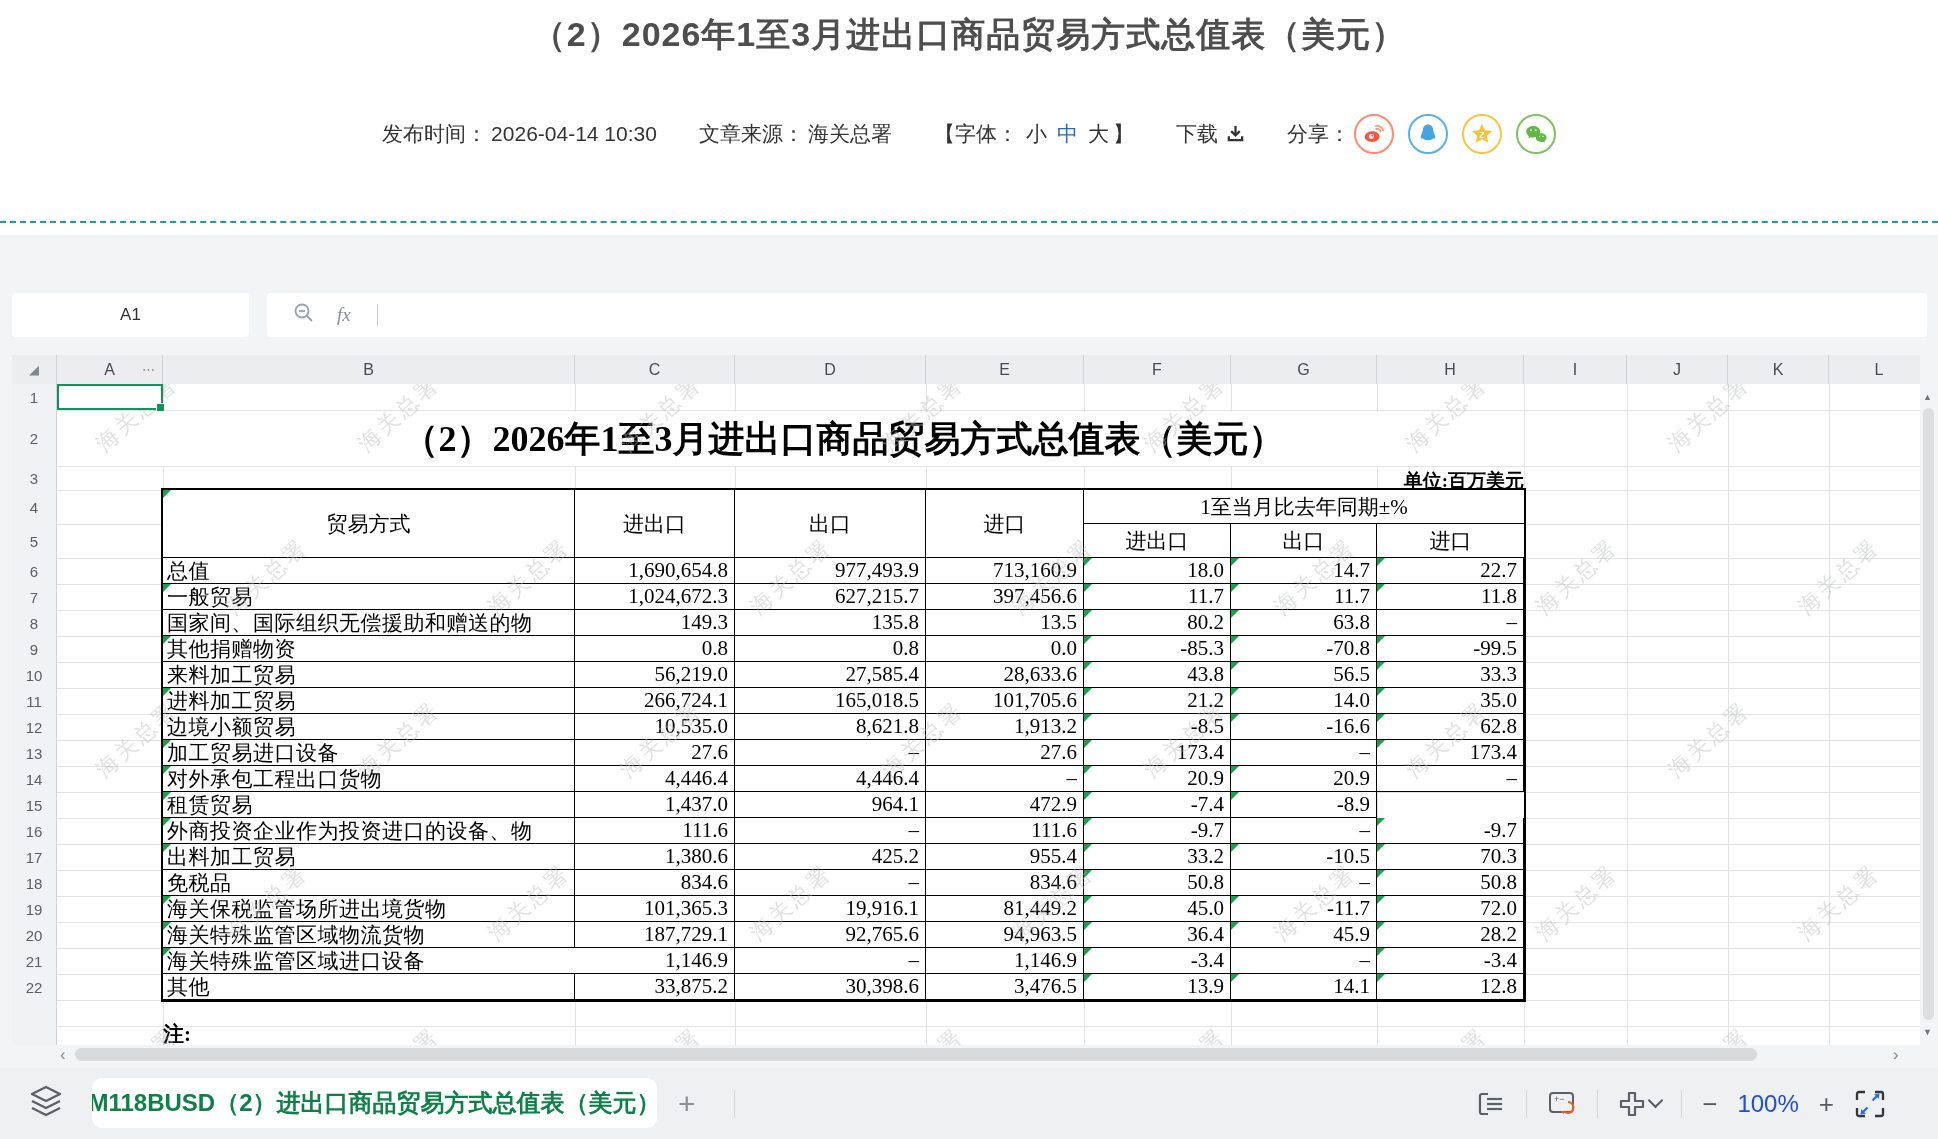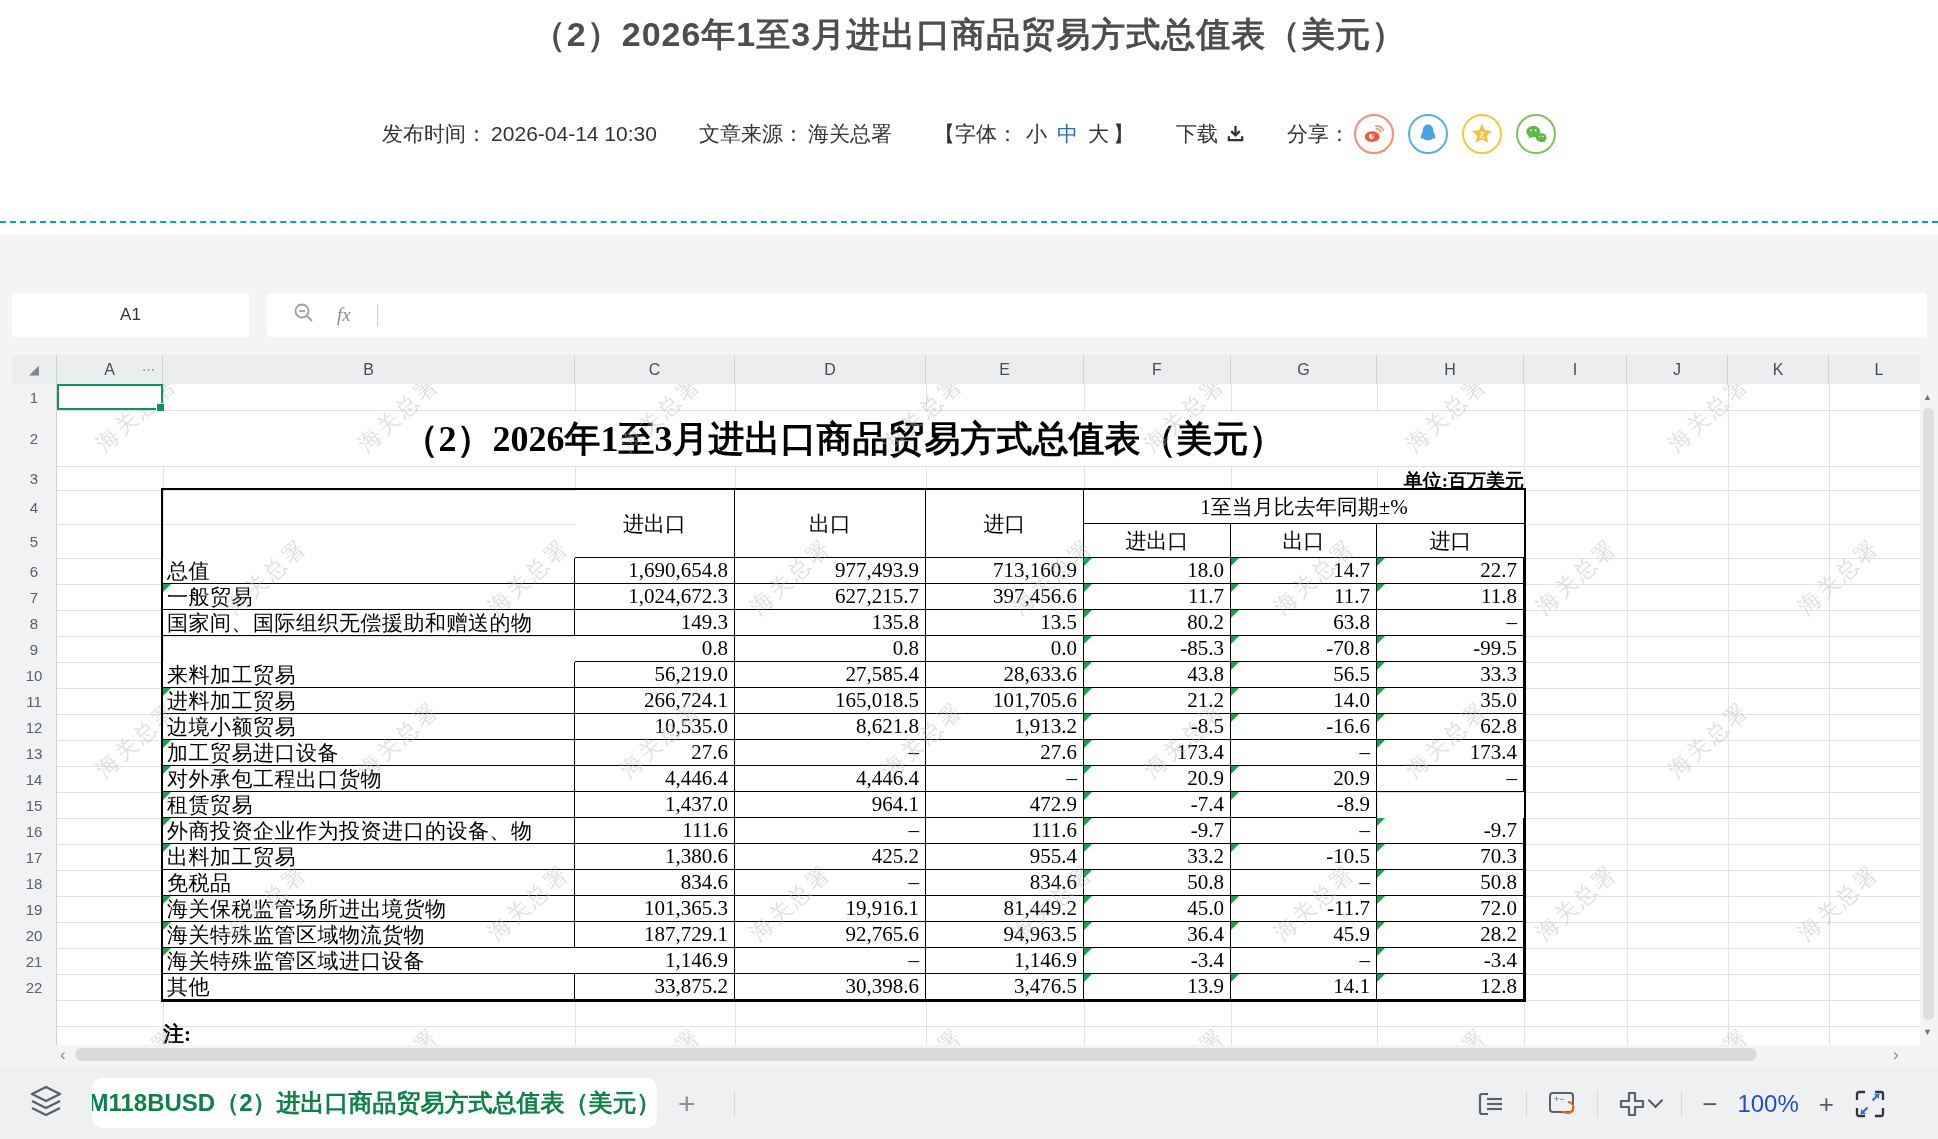--- a/index.html
+++ b/index.html
@@ -222,20 +222,24 @@
       </div>
 
     <div class="grid" id="grid">
 
       <div class="sel">
           <span class="handle"></span>
         </div>
       <div class="srow2">（2）2026年1至3月进出口商品贸易方式总值表（美元）</div>
       <div class="unit">单位:百万美元</div>
 
+      <div class="thc" style="left:106px;top:106px;width:412px;height:68px;">
+          <span class="gt"></span>
+          <span>贸易方式</span>
+        </div>
       <div class="thc" style="left:518px;top:106px;width:160px;height:68px;">进出口</div>
       <div class="thc" style="left:678px;top:106px;width:191px;height:68px;">出口</div>
       <div class="thc" style="left:869px;top:106px;width:158px;height:68px;">进口</div>
       <div class="thc noR" style="left:1027px;top:106px;width:440px;height:34px;">1至当月比去年同期±%</div>
       <div class="thc" style="left:1027px;top:140px;width:147px;height:34px;">进出口</div>
       <div class="thc" style="left:1174px;top:140px;width:146px;height:34px;">出口</div>
       <div class="thc noR" style="left:1320px;top:140px;width:147px;height:34px;">进口</div>
 
       <div class="frame"></div>
       <div class="note">注:</div>
@@ -337,20 +341,24 @@
         <div class="tdc num" style="left: 1027px; width: 147px; top: 226px;">
           <span class="gt"></span>
           <span>80.2</span>
         </div>
         <div class="tdc num" style="left: 1174px; width: 146px; top: 226px;">
           <span class="gt"></span>
           <span>63.8</span>
         </div>
         <div class="tdc num" style="left: 1320px; width: 147px; top: 226px;">
           <span>–</span>
+        </div>
+        <div class="tdc lbl" style="left: 106px; width: 412px; top: 252px;">
+          <span class="gt"></span>
+          <span>其他捐赠物资</span>
         </div>
         <div class="tdc num" style="left: 518px; width: 160px; top: 252px;">
           <span>0.8</span>
         </div>
         <div class="tdc num" style="left: 678px; width: 191px; top: 252px;">
           <span>0.8</span>
         </div>
         <div class="tdc num" style="left: 869px; width: 158px; top: 252px;">
           <span>0.0</span>
         </div>

